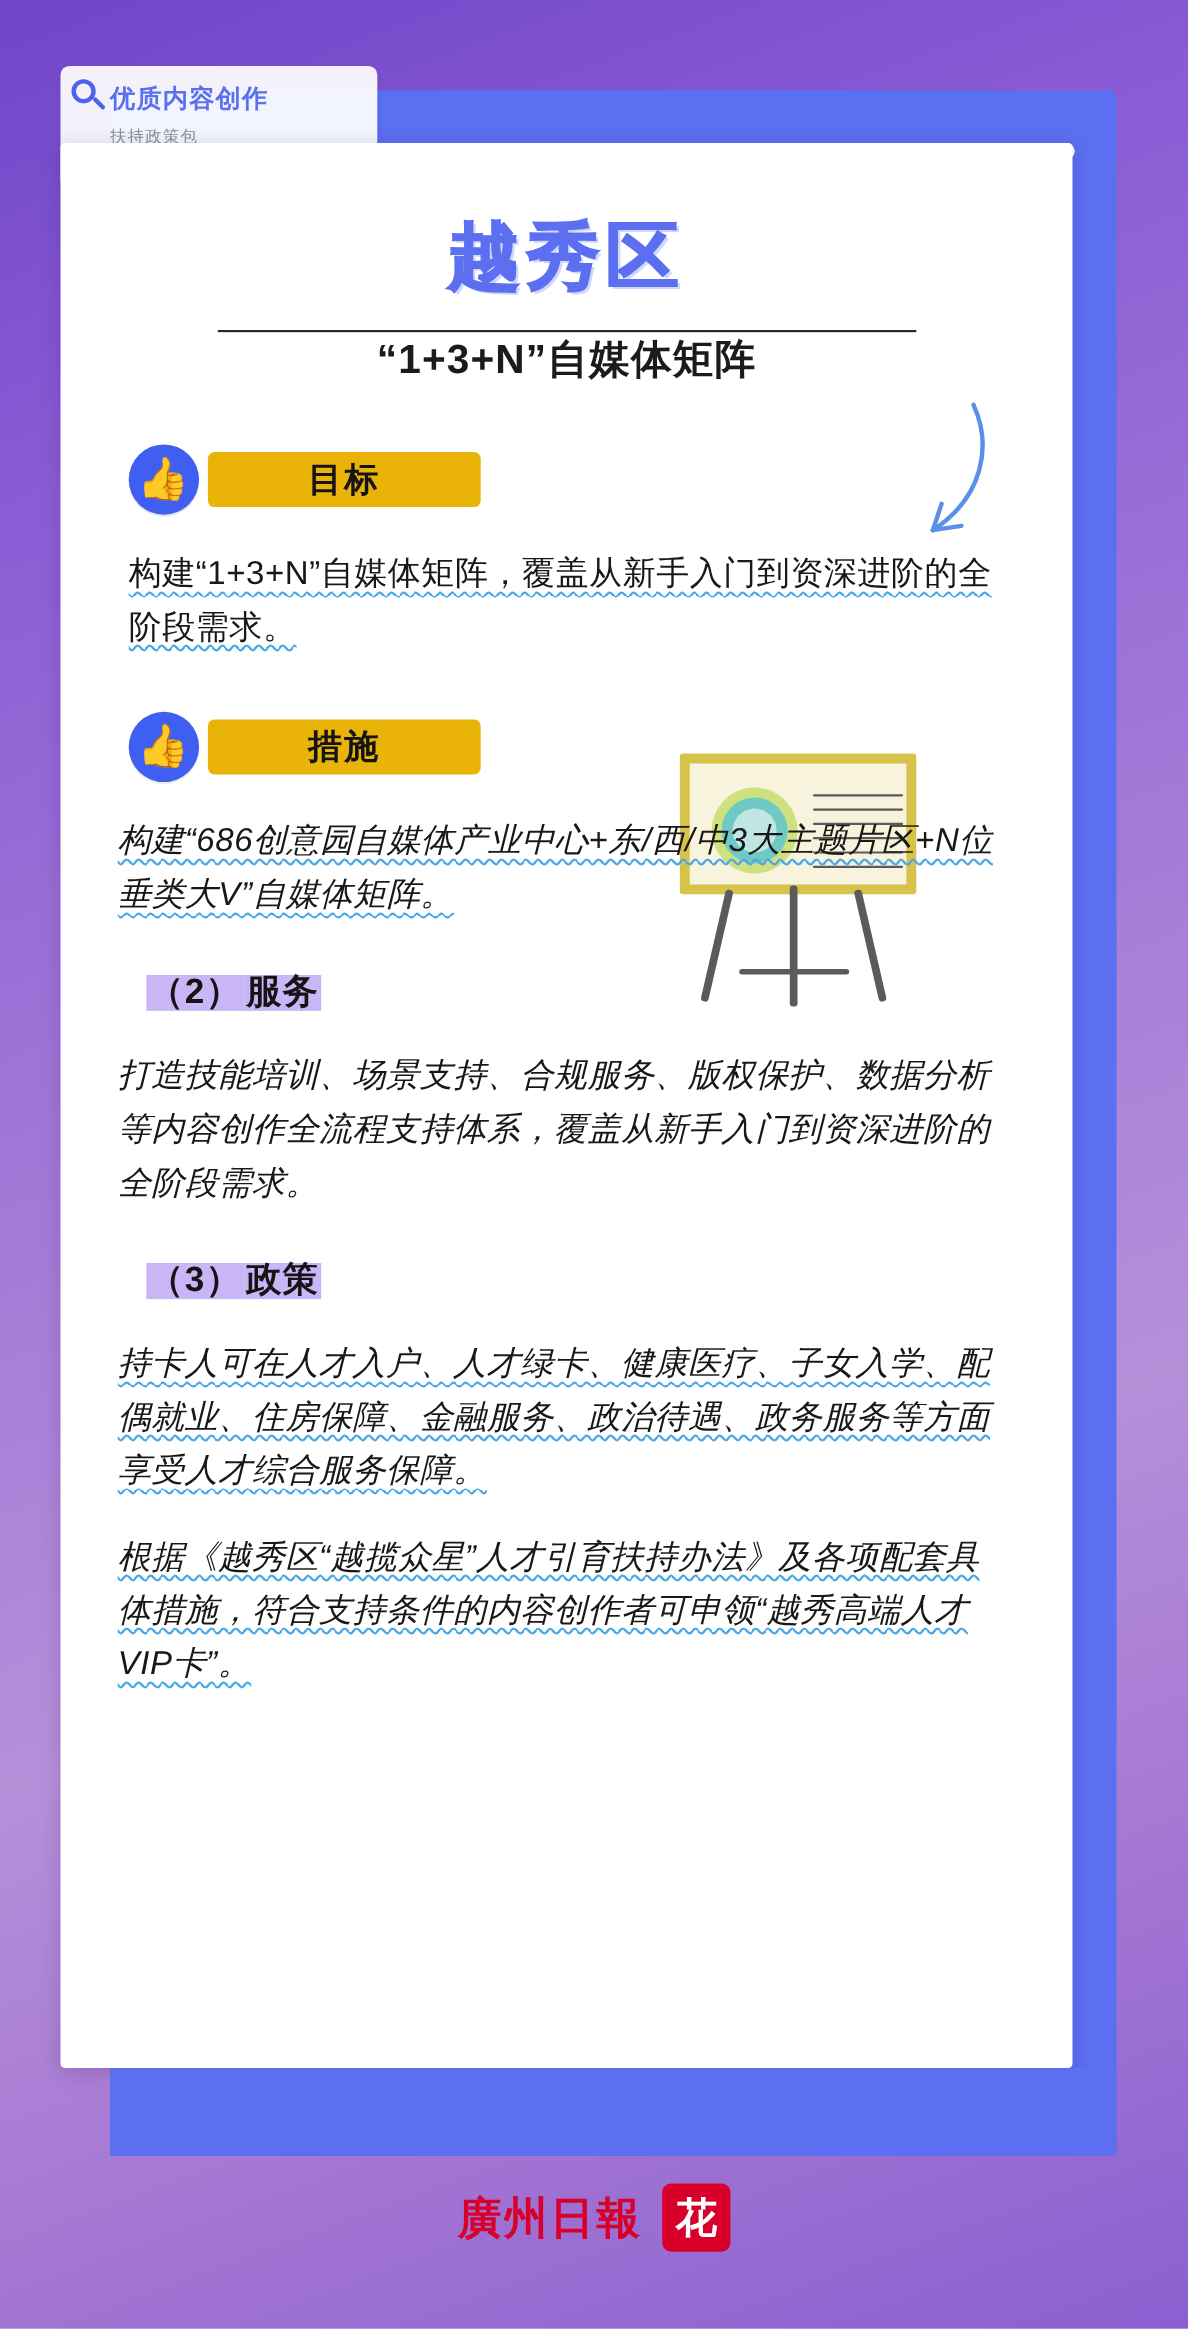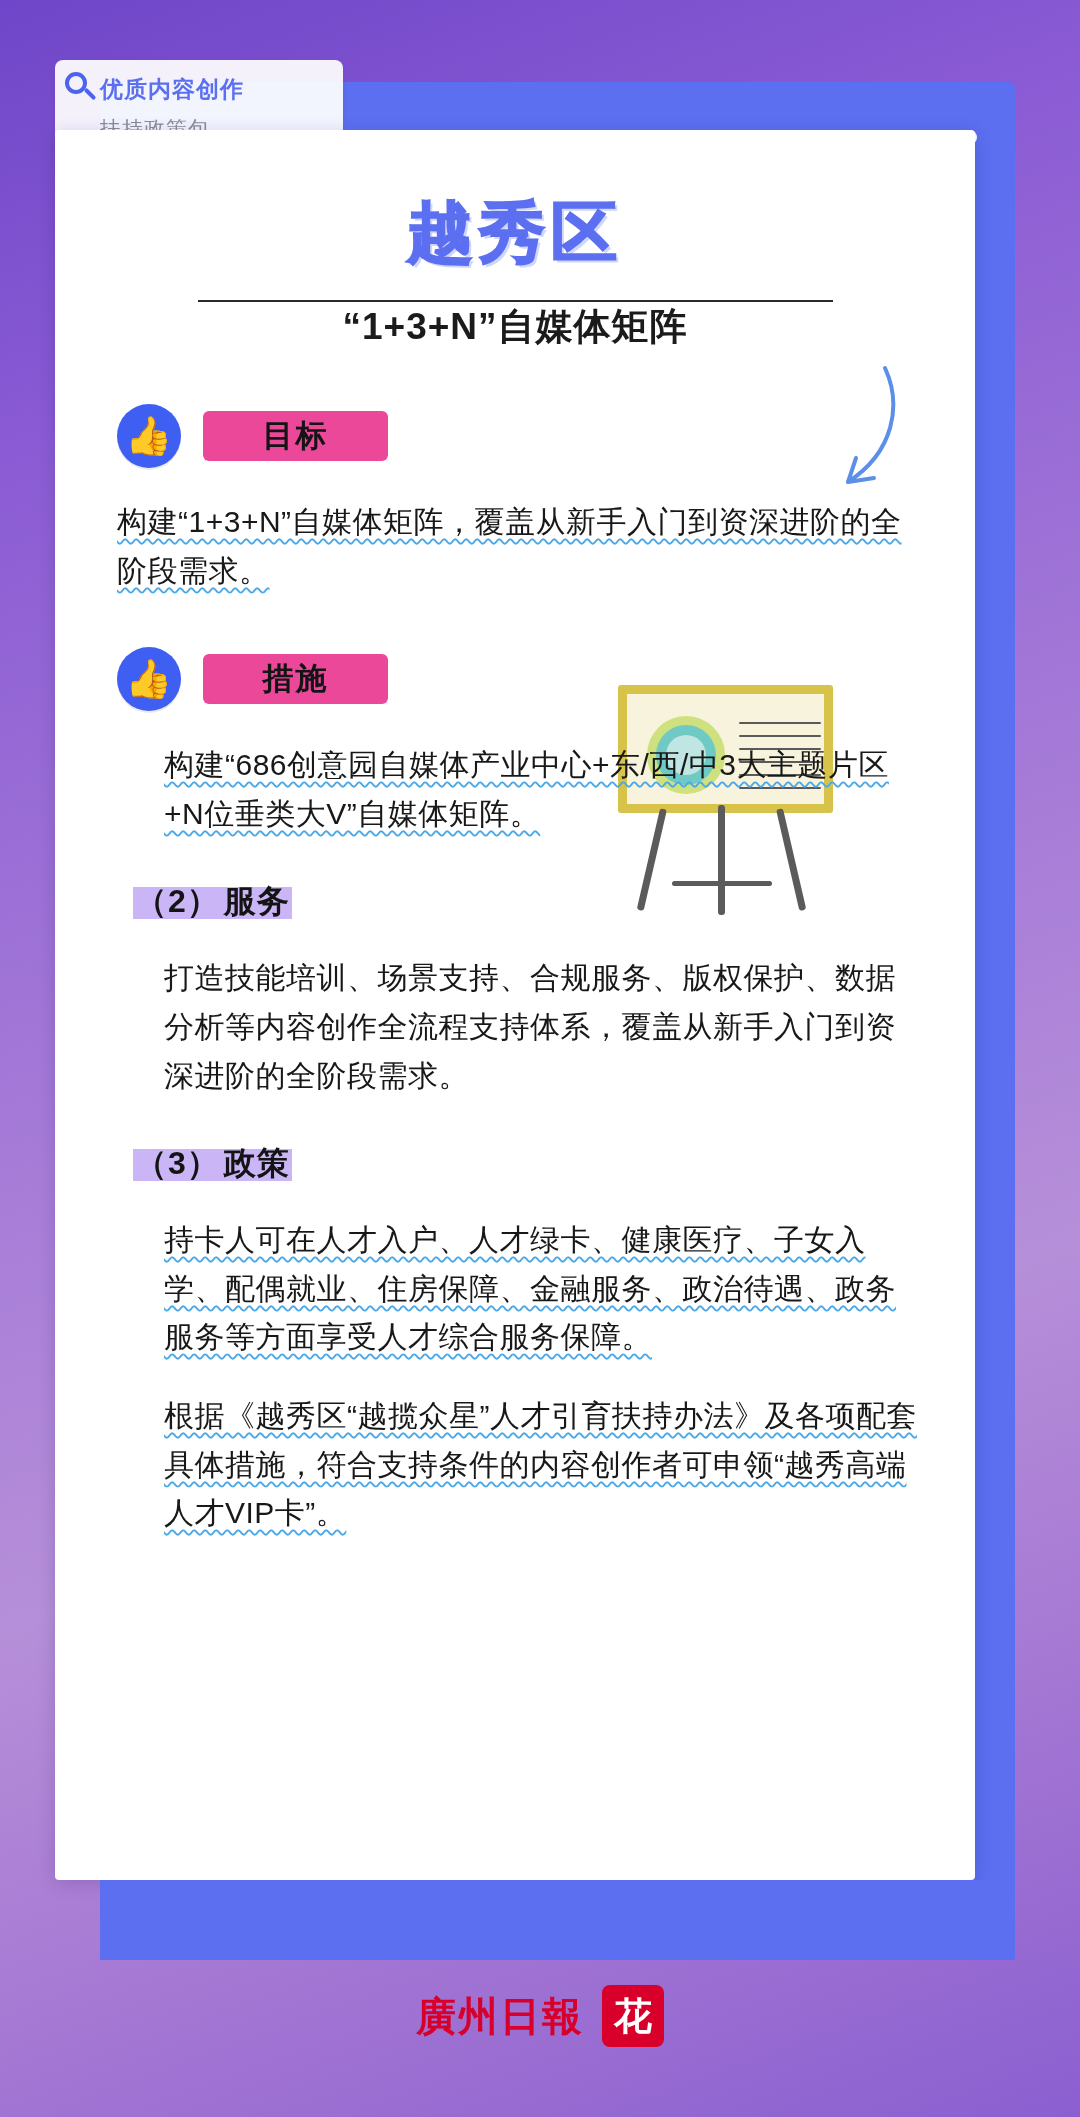--- a/index.html
+++ b/index.html
@@ -62,21 +62,21 @@
     position: absolute;
     left: 45px; top: 14px;
     font-size: 23px;
     font-weight: bold;
     color: #5b6ff0;
     letter-spacing: 1px;
   }
   .tab .tabline2 {
     position: absolute;
     left: 45px; top: 55px;
-    font-size: 21px;
+    font-size: 15px;
     color: #8b8b9a;
     letter-spacing: 1px;
   }
   .tab .magnifier {
     position: absolute;
     left: 8px; top: 12px;
     width: 34px; height: 34px;
   }
   .tab .magnifier .ring {
     position: absolute;
@@ -149,44 +149,44 @@
   }
   .thumb-badge .glyph {
     position: absolute;
     left: 0; top: 0; right: 0; bottom: 0;
     display: flex; align-items: center; justify-content: center;
     color: #ffffff;
     font-size: 38px;
     line-height: 1;
   }
   .head-pill {
-    margin-left: 22px;
-    background: #ec4899;
-    width: 185px;
+    margin-left: 8px;
+    background: #eab308;
+    width: 248px;
     height: 50px;
     border-radius: 6px;
     display: flex;
     align-items: center;
     justify-content: center;
     font-size: 31px;
     font-weight: bold;
     color: #141414;
     letter-spacing: 2px;
   }
 
   
   .para {
     margin: 30px 62px 0 62px;
     font-size: 30px;
     line-height: 1.62;
     color: #181818;
     letter-spacing: 0.5px;
     position: relative;
   }
-  .para.indent { margin-left: 109px; margin-right: 55px; }
+  .para.indent { margin-left: 52px; margin-right: 55px; font-style: italic; }
 
   
   .wavy {
     text-decoration: underline wavy #4aa8e8;
     text-decoration-thickness: 2px;
     text-underline-offset: 6px;
   }
 
   
   .subhead {

